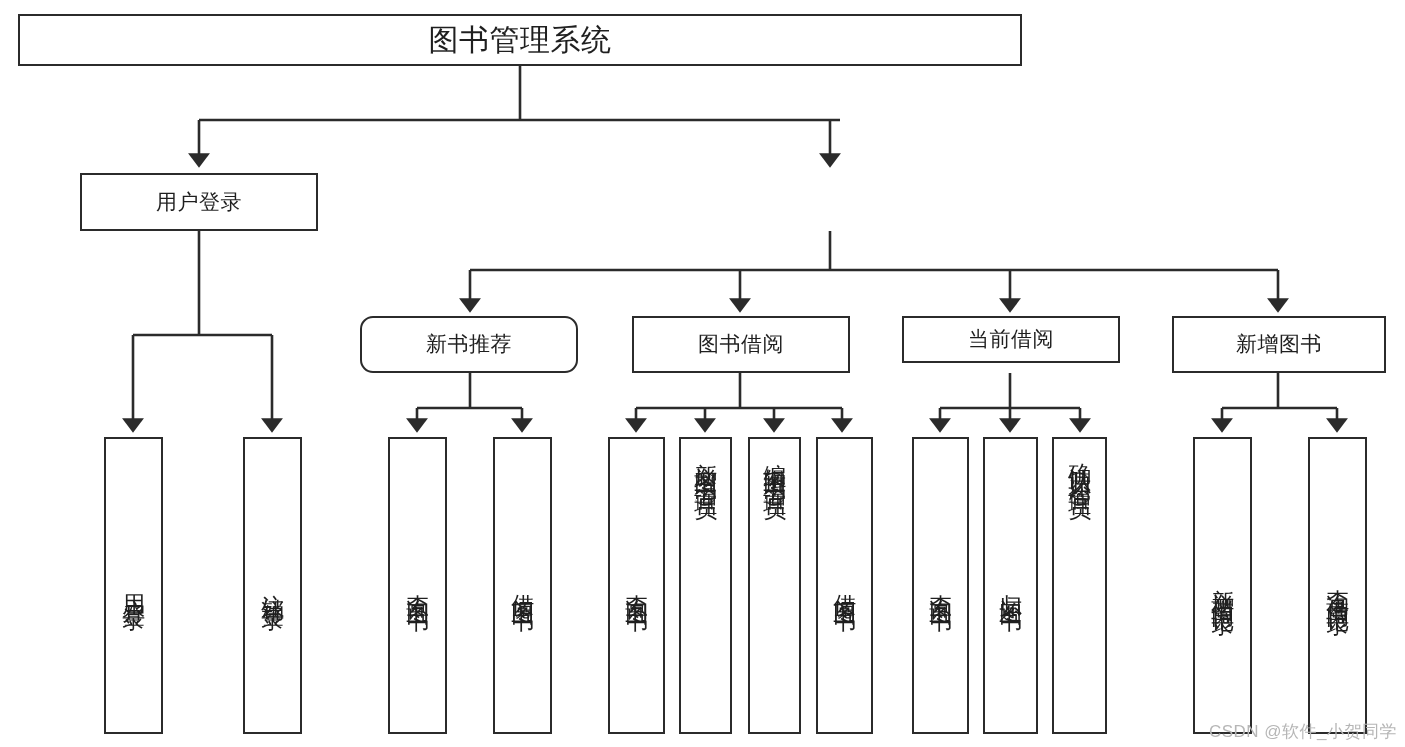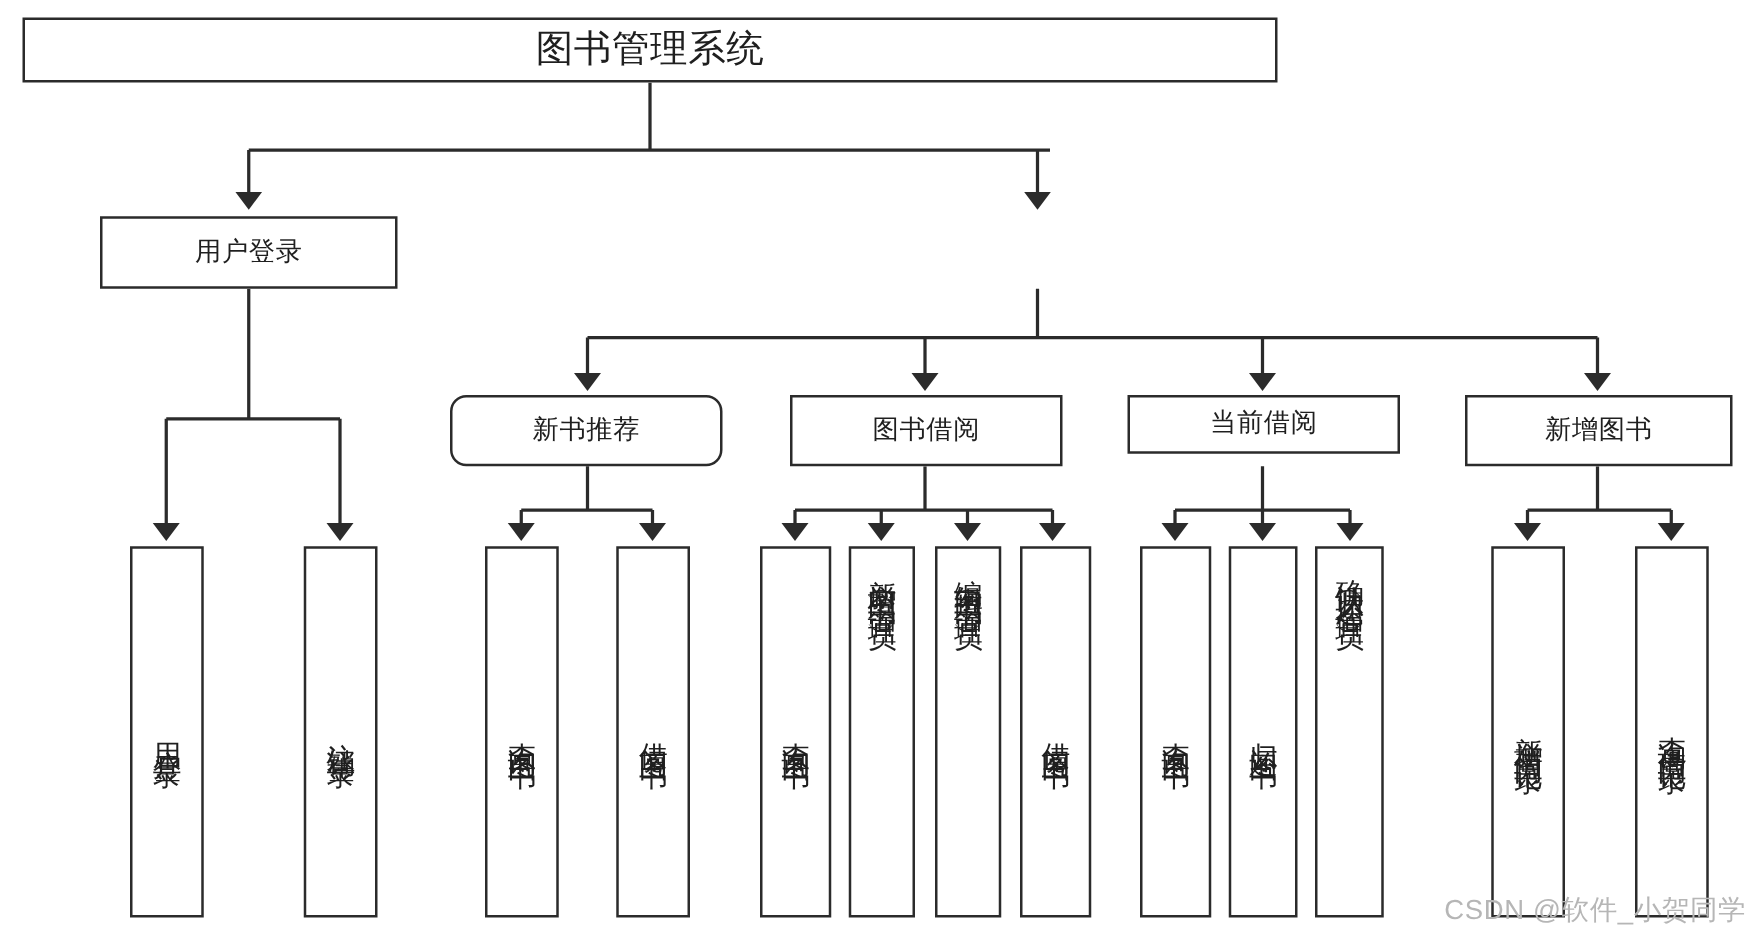--- a/index.html
+++ b/index.html
@@ -66,21 +66,21 @@
     white-space: nowrap;
   }
   .node.vert.centered {
     align-items: center;
     padding-top: 0;
   }
   .watermark {
     position: absolute;
     right: 8px;
     bottom: 4px;
-    font-size: 22px;
+    font-size: 17px;
     color: #b6b6b6;
     letter-spacing: 0.5px;
     white-space: nowrap;
     z-index: 5;
   }
 </style>
 </head>
 <body>
 
 <div id="diagram-root">

